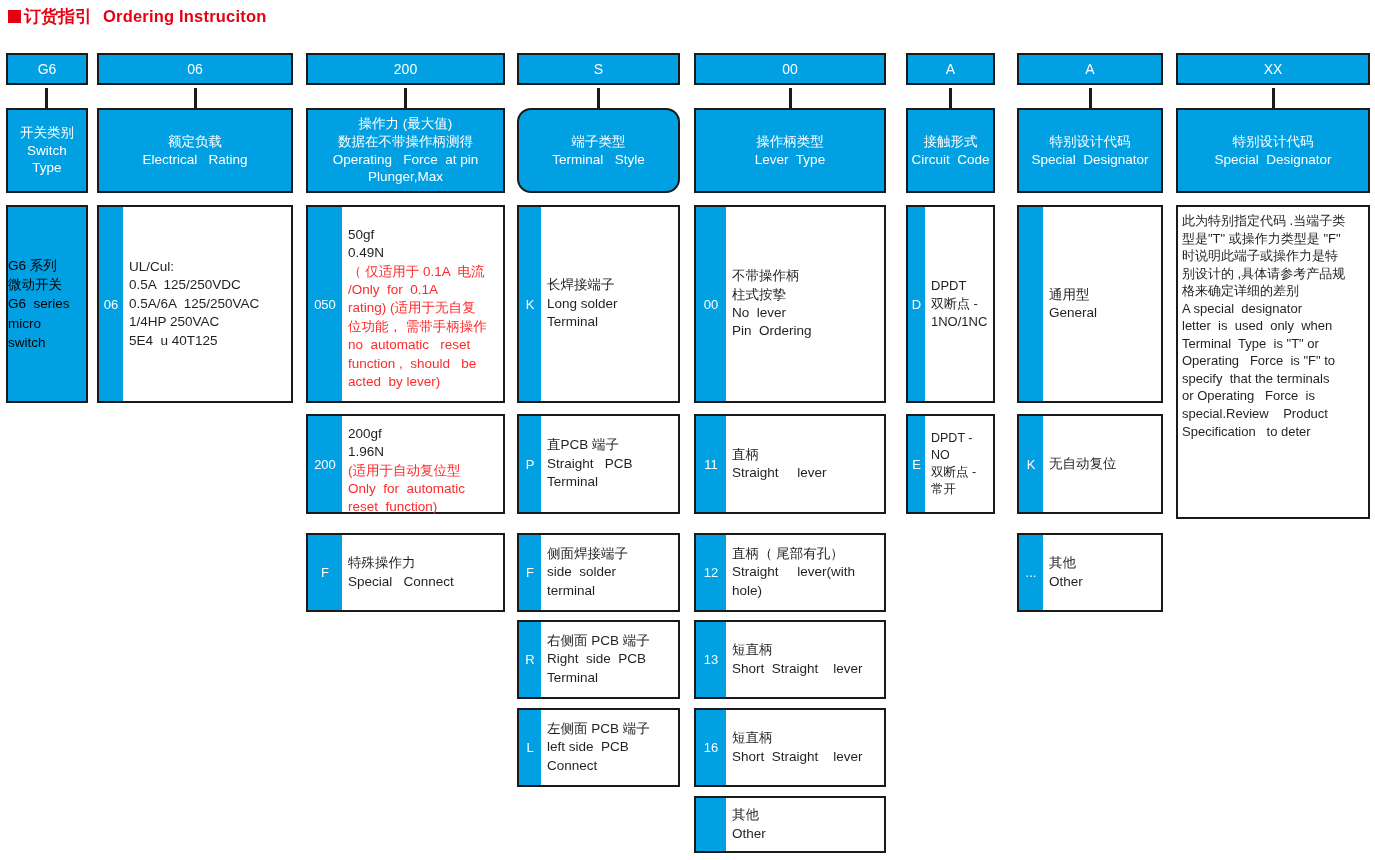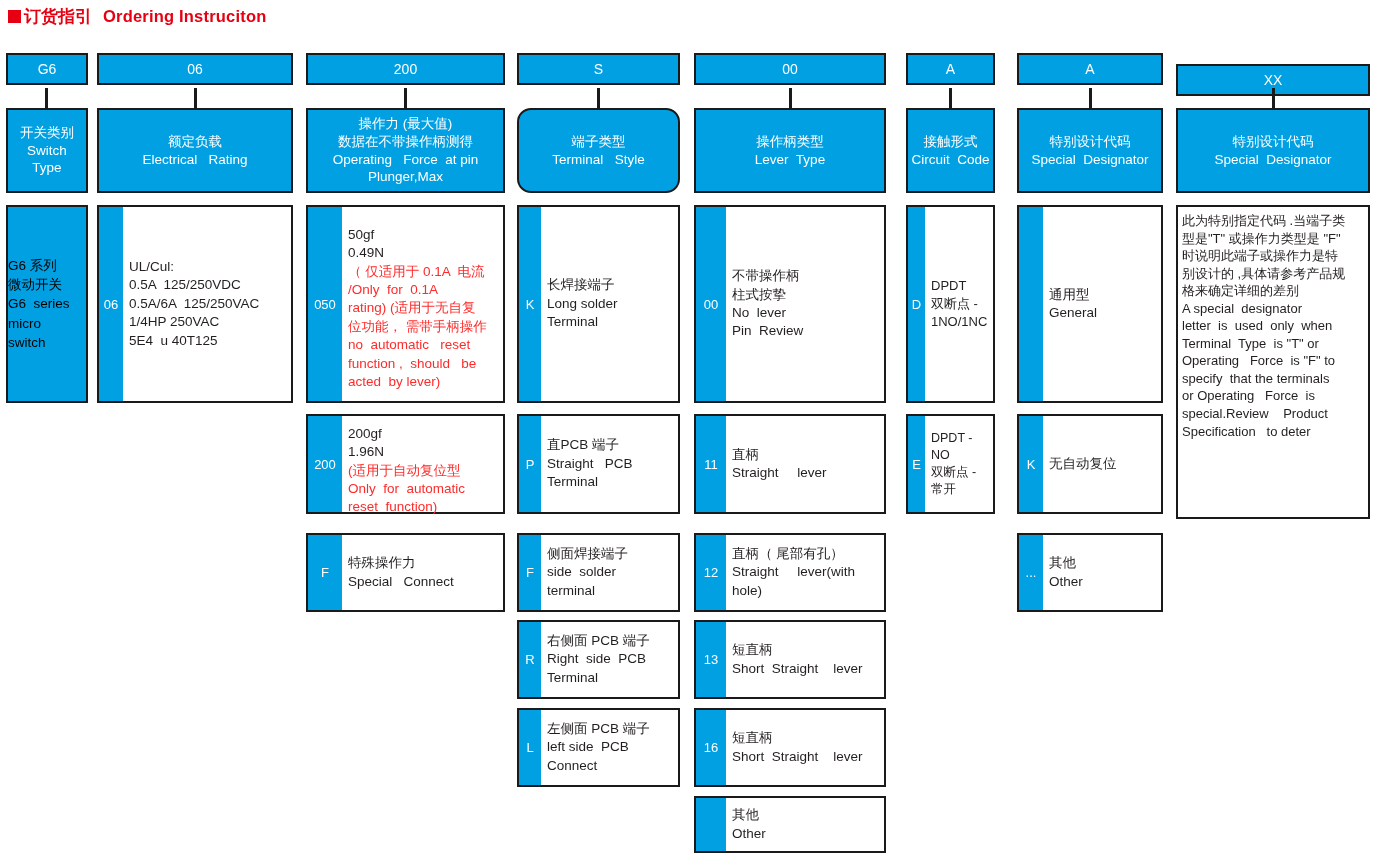--- a/index.html
+++ b/index.html
@@ -153,21 +153,21 @@
     </div>
   <div class="code-box" style="left:694px; top:53px; width:192px; height:32px;">
       <span>00</span>
     </div>
   <div class="code-box" style="left:906px; top:53px; width:89px;  height:32px;">
       <span>A</span>
     </div>
   <div class="code-box" style="left:1017px; top:53px; width:146px; height:32px;">
       <span>A</span>
     </div>
-  <div class="code-box" style="left:1176px; top:53px; width:194px; height:32px;margin-top:11px;">
+  <div class="code-box" style="left:1176px; top:53px; width:194px; height:32px;">
       <span>XX</span>
     </div>
 
   <div class="connector" style="left:45px;   top:88px; height:20px;"></div>
   <div class="connector" style="left:194px;  top:88px; height:20px;"></div>
   <div class="connector" style="left:404px;  top:88px; height:20px;"></div>
   <div class="connector" style="left:597px;  top:88px; height:20px;"></div>
   <div class="connector" style="left:789px;  top:88px; height:20px;"></div>
   <div class="connector" style="left:949px;  top:88px; height:20px;"></div>
   <div class="connector" style="left:1089px; top:88px; height:20px;"></div>
@@ -329,21 +329,21 @@
       <span class="ln">Connect</span>
     </div>
   </div>
 
   <div class="item-box" style="left:694px; top:205px; width:192px; height:198px;">
     <div class="item-code" style="width:30px;">00</div>
     <div class="item-body">
       <span class="ln">不带操作柄</span>
       <span class="ln">柱式按挚</span>
       <span class="ln">No  lever</span>
-      <span class="ln">Pin  Review</span>
+      <span class="ln">Pin  Ordering</span>
     </div>
   </div>
 
   <div class="item-box" style="left:694px; top:414px; width:192px; height:100px;">
     <div class="item-code" style="width:30px;">11</div>
     <div class="item-body">
       <span class="ln">直柄</span>
       <span class="ln">Straight     lever</span>
     </div>
   </div>

